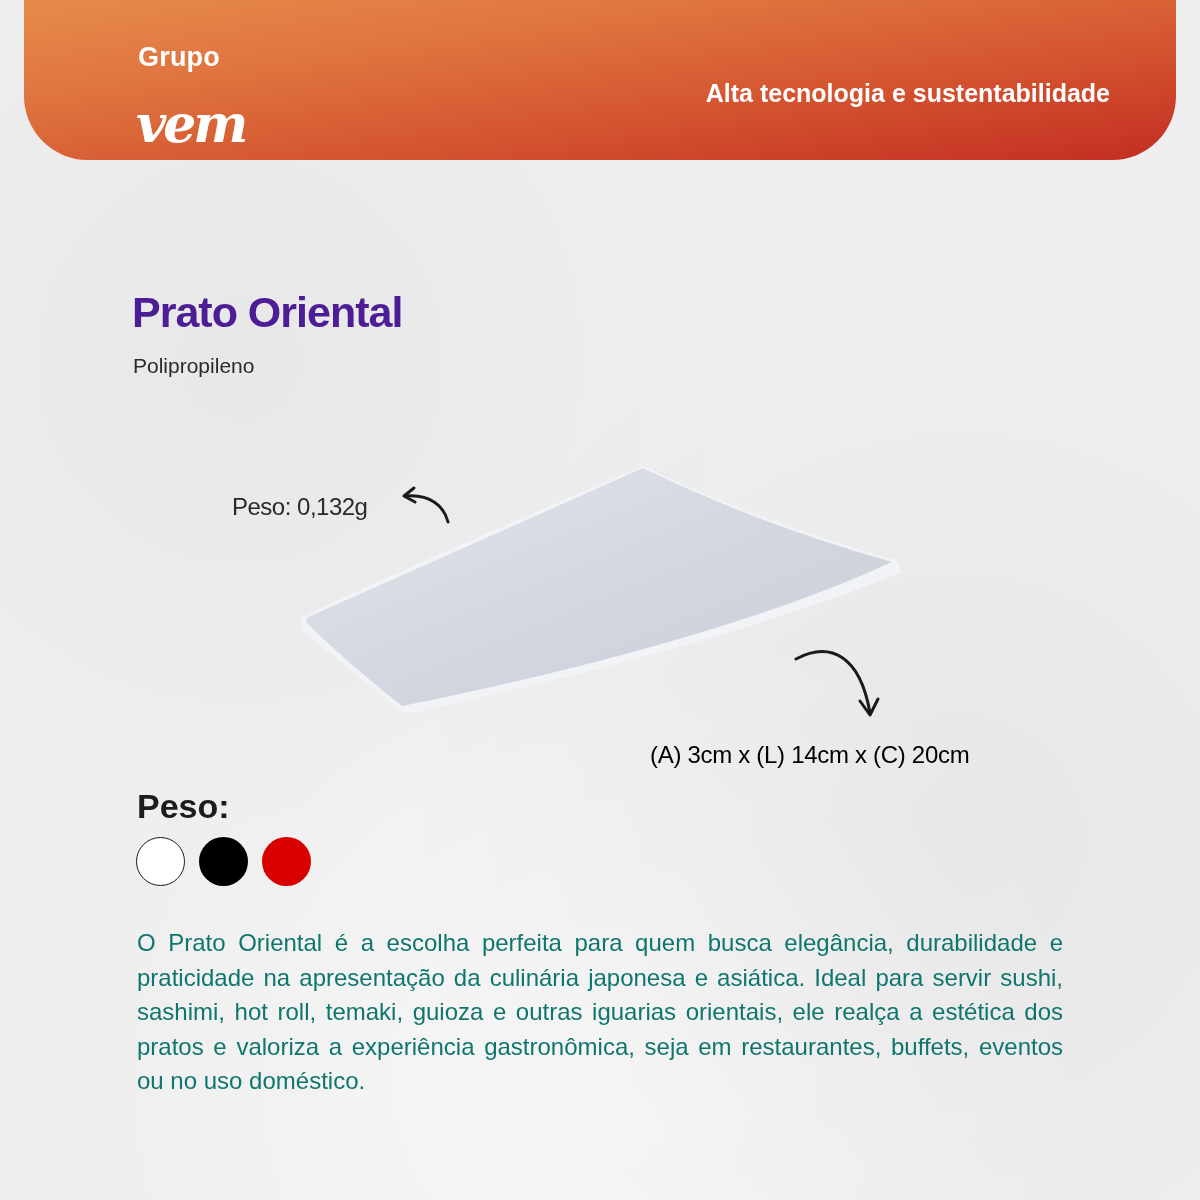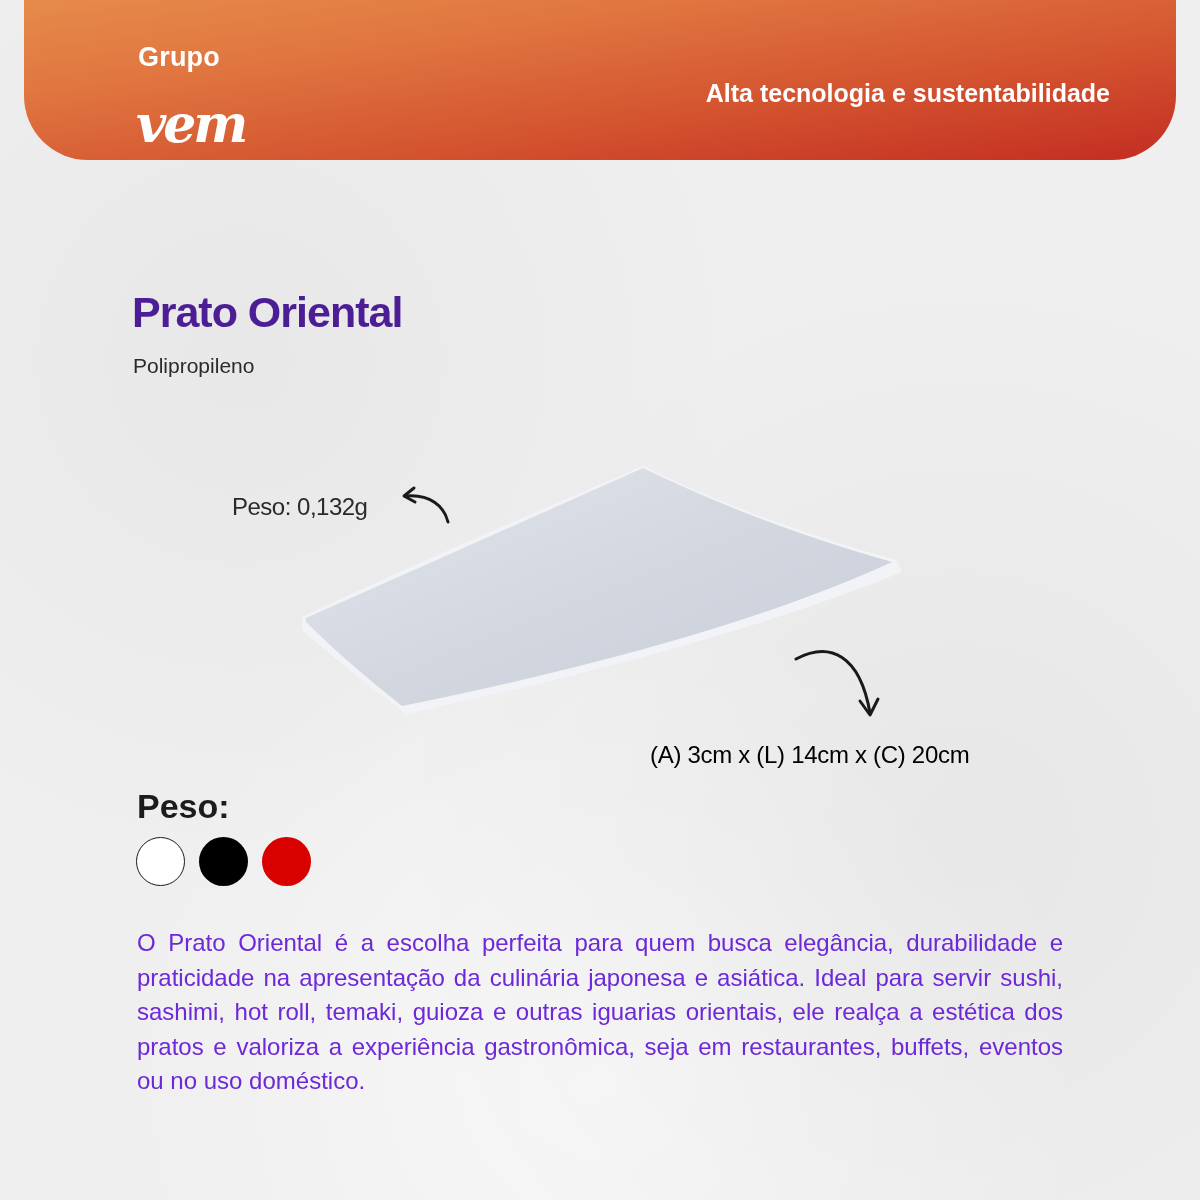--- a/index.html
+++ b/index.html
@@ -52,21 +52,21 @@
     font-size: 24px; color: #000000; letter-spacing: -0.3px; margin-top: 9px;
   }
   .colors-label {
     position: absolute; left: 137px; top: 787px;
     font-size: 34px; font-weight: 700; color: #1c1c1c;
   }
   .swatches { position: absolute; left: 136px; top: 837px; display: flex; gap: 14px; }
   .swatch { width: 49px; height: 49px; border-radius: 50%; }
   .desc {
     position: absolute; left: 137px; top: 926px; width: 926px;
-    font-size: 24px; line-height: 34.5px; color: #6d28d9; text-align: justify;
+    font-size: 24px; line-height: 34.5px; color: #0f766e; text-align: justify;
   }
 </style>
 </head>
 <body>
 
 <div class="header"></div>
 <div class="brand-small">Grupo</div>
 <div class="brand-logo">vem</div>
 <div class="tagline">Alta tecnologia e sustentabilidade</div>
 

